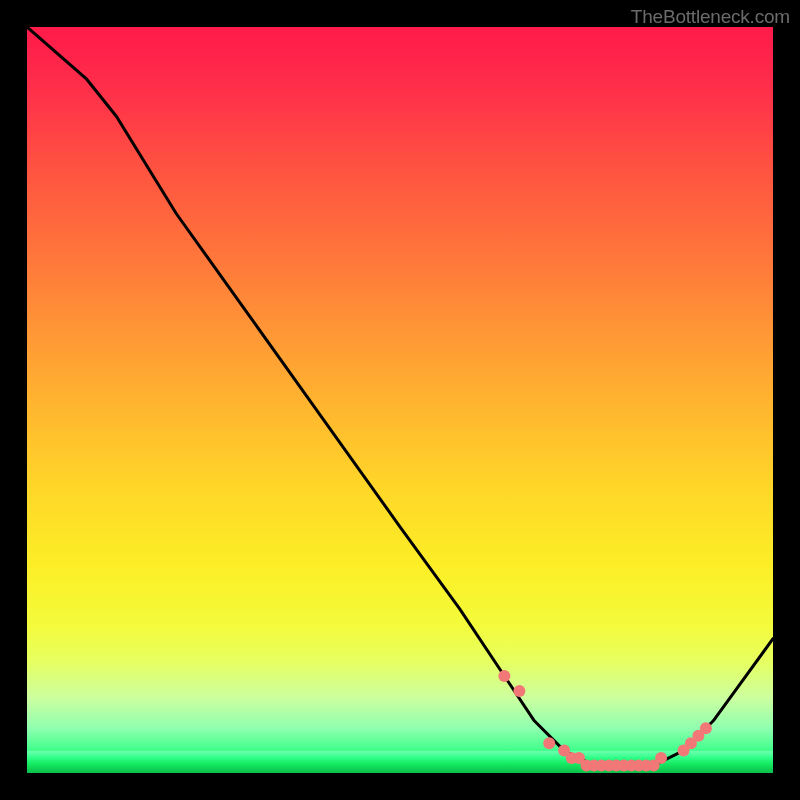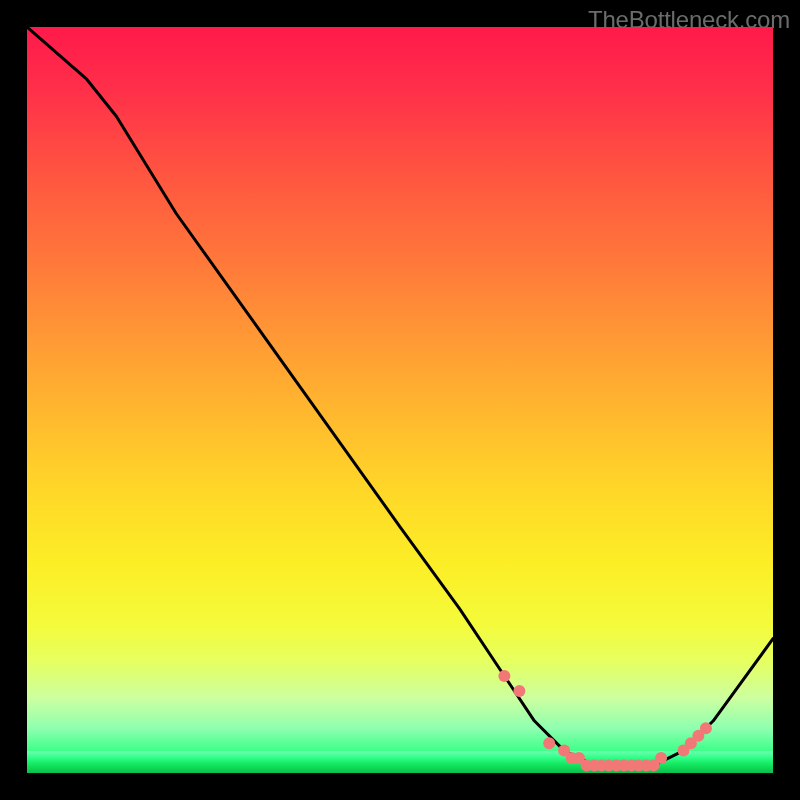--- a/index.html
+++ b/index.html
@@ -60,21 +60,21 @@
       #30ff88 30%,
       #14e860 60%,
       #0bbf4a 100%
     );
   }
   .watermark {
     position: absolute;
     top: 6px;
     right: 10px;
     color: #6b6b6b;
-    font-size: 24px;
+    font-size: 19px;
     font-weight: 500;
     letter-spacing: -0.2px;
   }
   svg.curve {
     position: absolute;
     top: 0;
     left: 0;
     width: 100%;
     height: 100%;
   }

